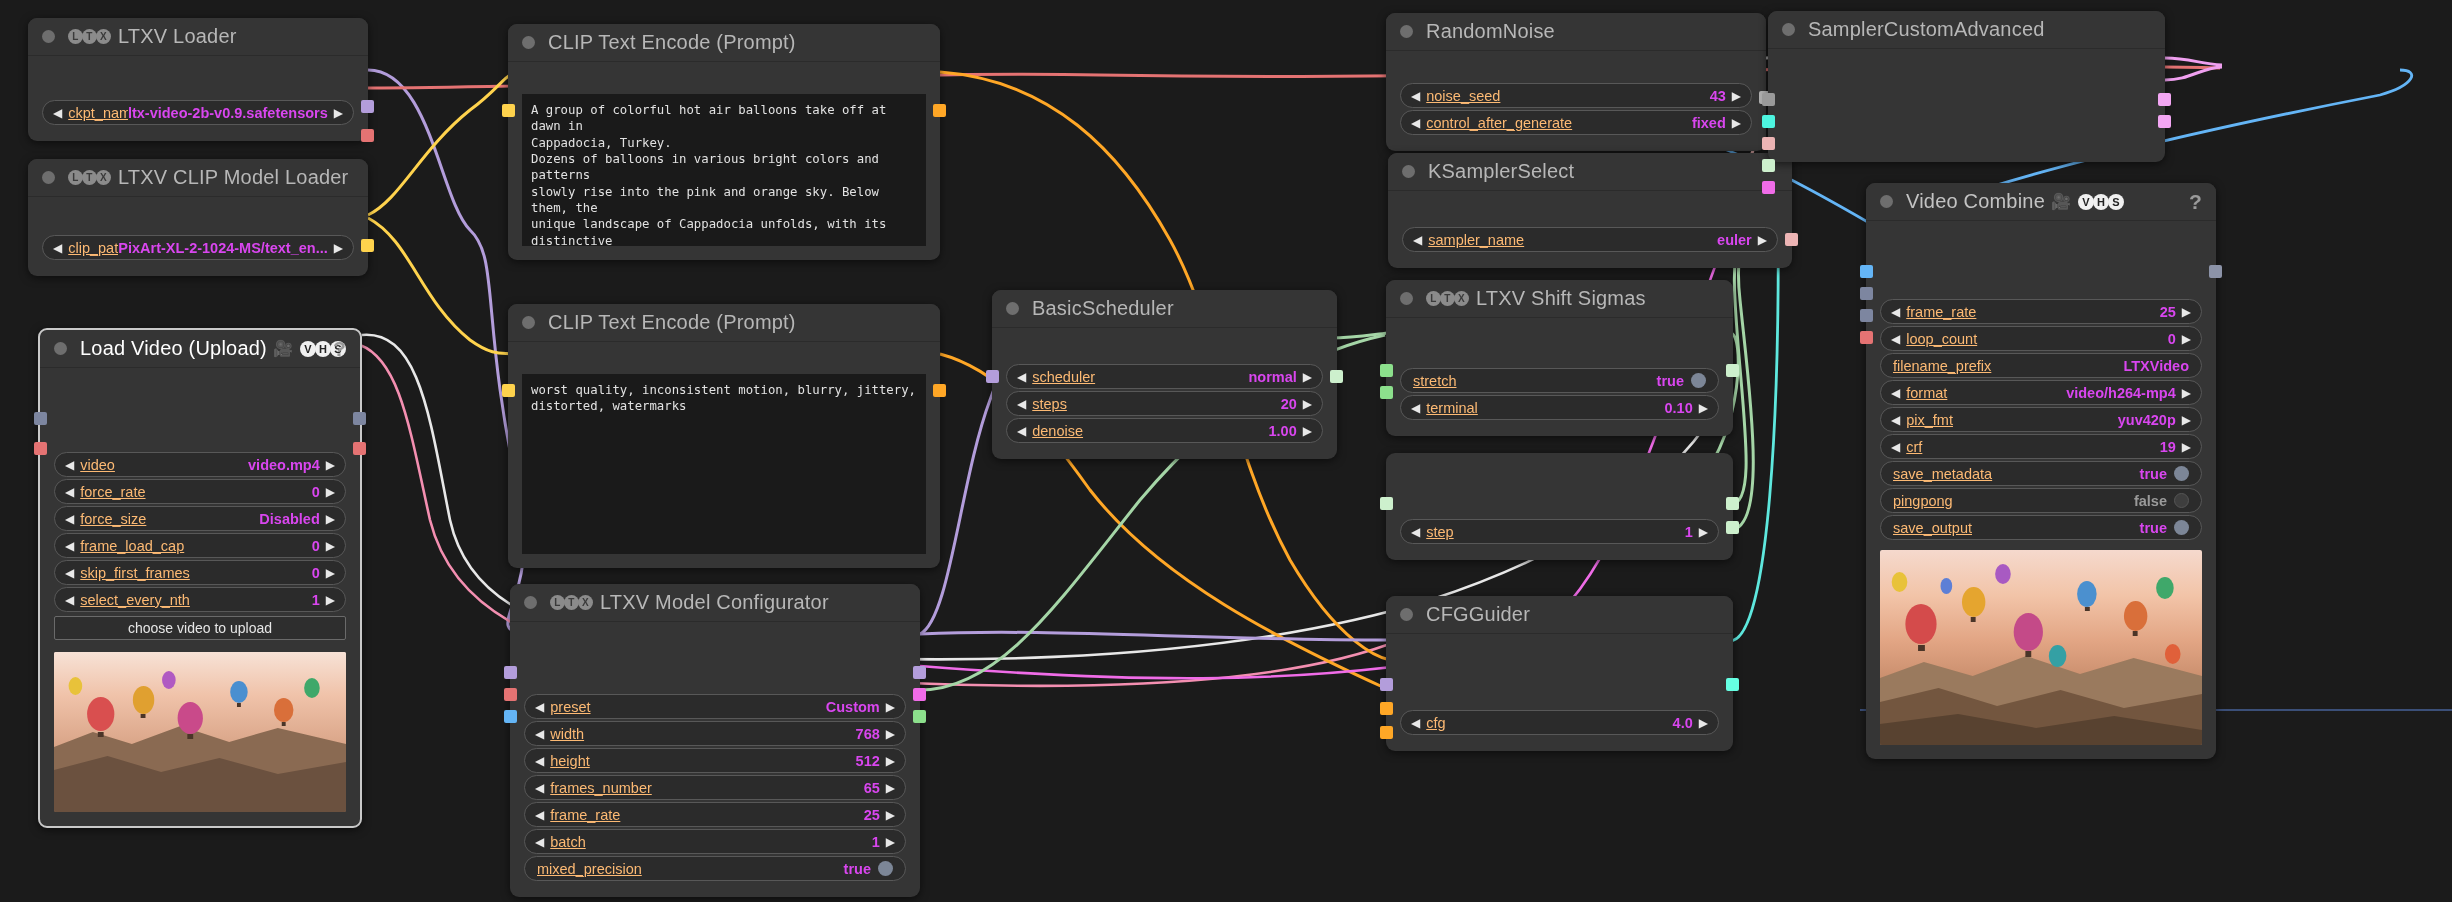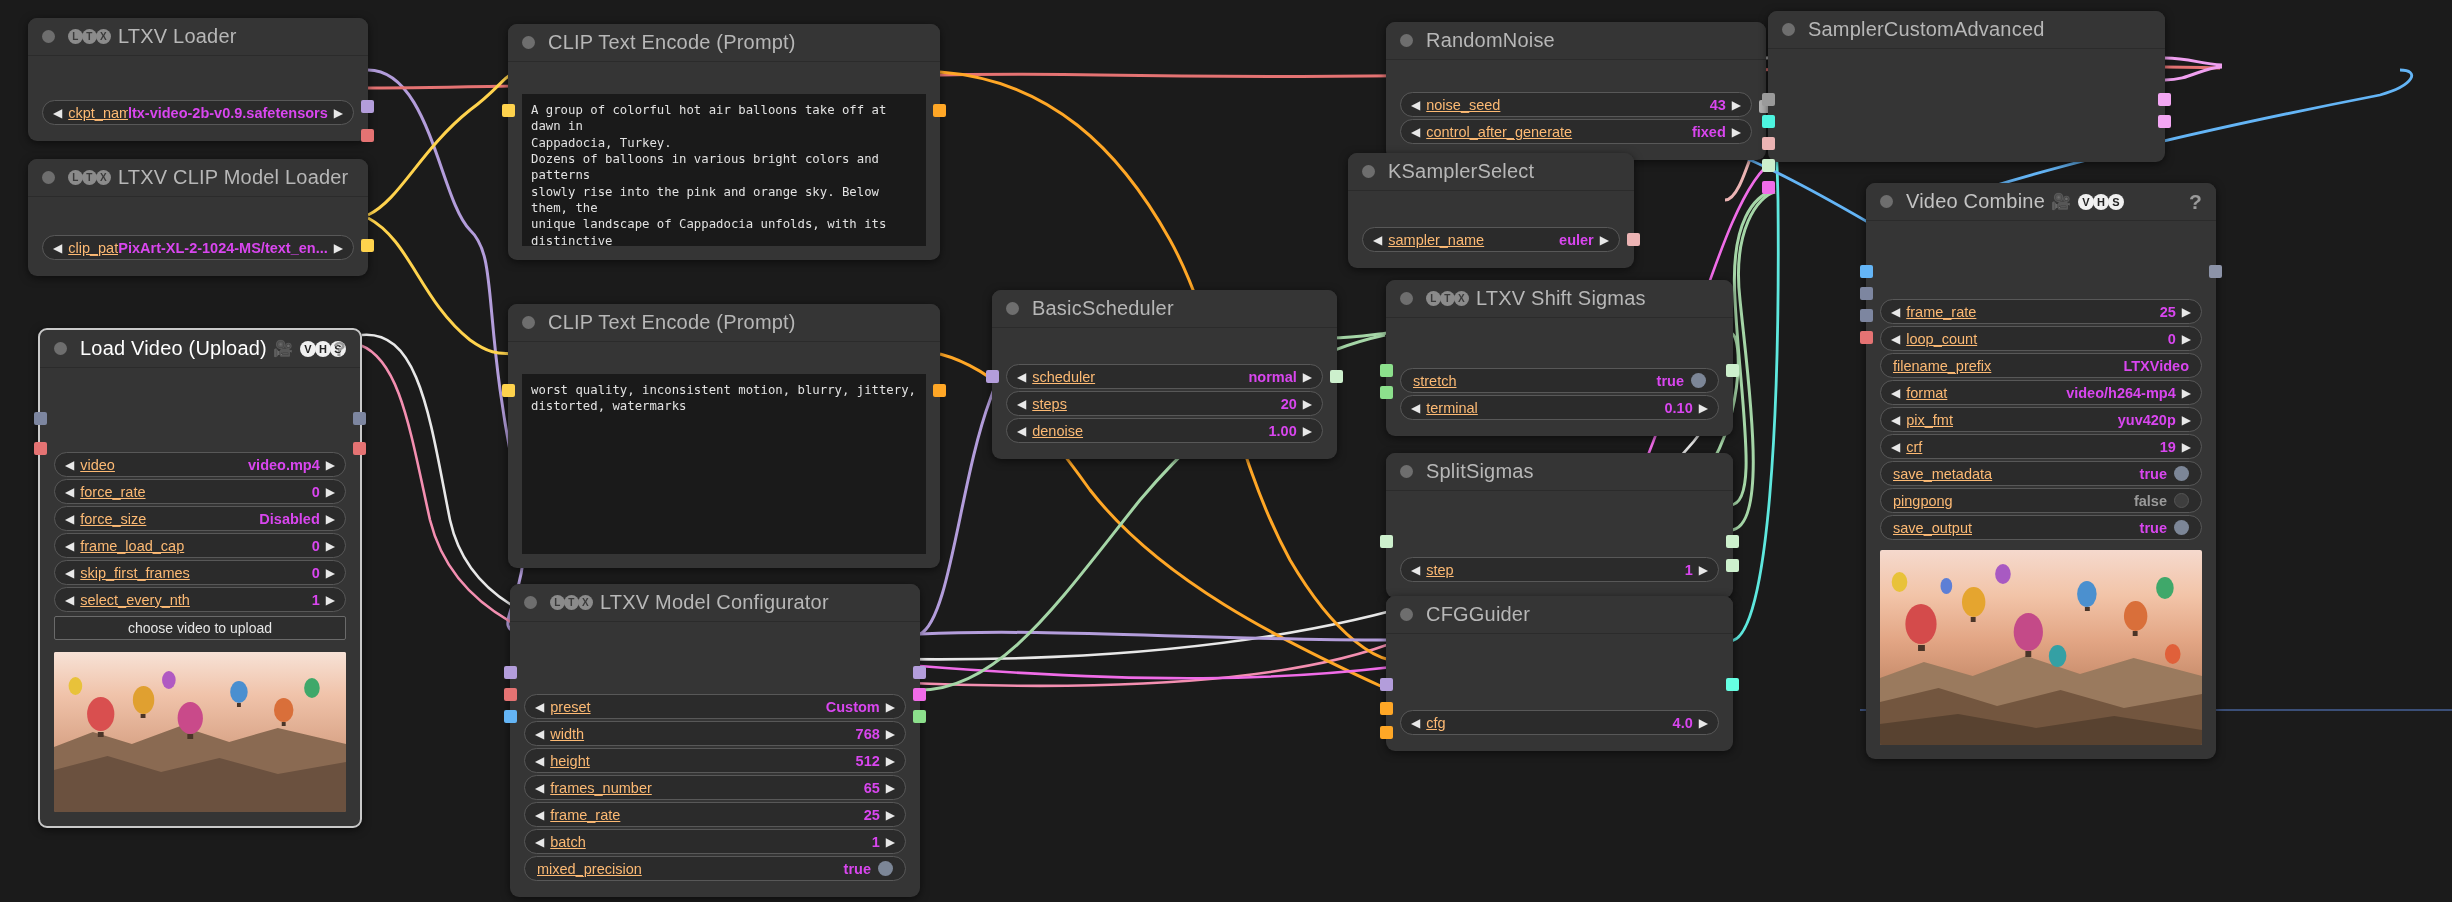--- a/index.html
+++ b/index.html
@@ -429,21 +429,21 @@
       </div>
       <div class="w">
         <span class="ar l">◀</span>
         <span class="lbl">denoise</span>
         <span class="val">1.00</span>
         <span class="ar r">▶</span>
       </div>
     </div>
   </div>
 
-  <div class="node" style="left:1386px; top:13px; width:380px;margin-top:9px;">
+  <div class="node" style="left:1386px; top:13px; width:380px;">
     <div class="hdr">
       <span class="dot"></span>
       <span>RandomNoise</span>
     </div>
     <div class="body" style="padding-top:32px;">
       <div class="port" style="right:-6px; top:40px; background:#b0b0b0;"></div>
       <div class="w">
         <span class="ar l">◀</span>
         <span class="lbl">noise_seed</span>
         <span class="val">43</span>
@@ -451,21 +451,21 @@
       </div>
       <div class="w">
         <span class="ar l">◀</span>
         <span class="lbl">control_after_generate</span>
         <span class="val">fixed</span>
         <span class="ar r">▶</span>
       </div>
     </div>
   </div>
 
-  <div class="node" style="left:1348px; top:153px; width:286px;">
+  <div class="node" style="left:1388px; top:153px; width:404px;">
     <div class="hdr">
       <span class="dot"></span>
       <span>KSamplerSelect</span>
     </div>
     <div class="body" style="padding-top:36px;">
       <div class="port" style="right:-6px; top:42px; background:#ecb4b4;"></div>
       <div class="w">
         <span class="ar l">◀</span>
         <span class="lbl">sampler_name</span>
         <span class="val">euler</span>
@@ -496,24 +496,20 @@
       <div class="w">
         <span class="ar l">◀</span>
         <span class="lbl">terminal</span>
         <span class="val">0.10</span>
         <span class="ar r">▶</span>
       </div>
     </div>
   </div>
 
   <div class="node" style="left:1386px; top:453px; width:347px;">
-    <div class="hdr">
-      <span class="dot"></span>
-      <span>SplitSigmas</span>
-    </div>
     <div class="body" style="padding-top:66px;">
       <div class="port" style="left:-6px; top:44px; background:#cdf0cd;"></div>
       <div class="port" style="right:-6px; top:44px; background:#cdf0cd;"></div>
       <div class="port" style="right:-6px; top:68px; background:#cdf0cd;"></div>
       <div class="w">
         <span class="ar l">◀</span>
         <span class="lbl">step</span>
         <span class="val">1</span>
         <span class="ar r">▶</span>
       </div>

